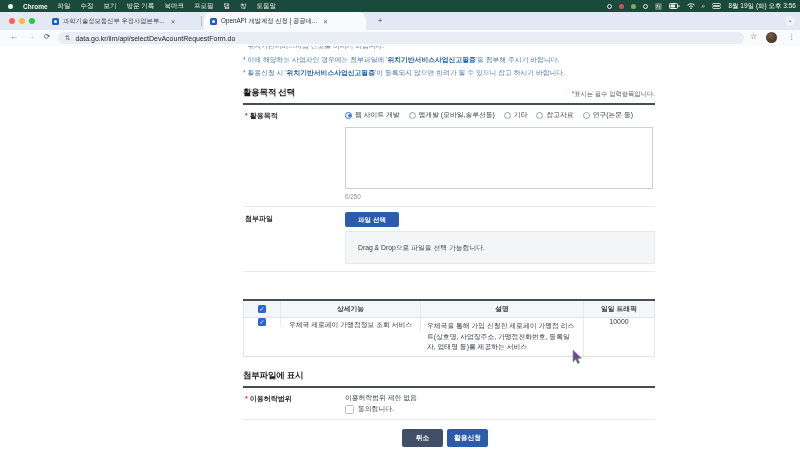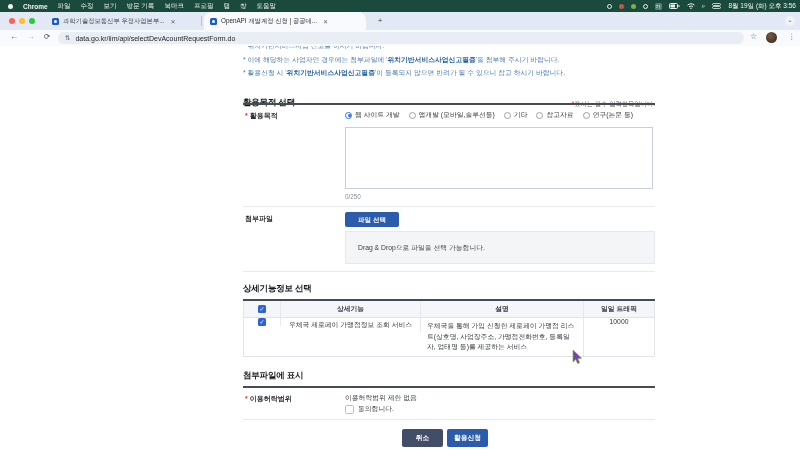--- a/index.html
+++ b/index.html
@@ -191,21 +191,21 @@
       <span class="red">*</span>
       <span>위치기반서비스사업 신고를 하시기 바랍니다.</span>
     </div>
     <div class="notice" style="top:9px;">
       <span>* 이에 해당하는 사업자인 경우에는 첨부파일에 '</span><b>위치기반서비스사업신고필증</b><span>'을 첨부해 주시기 바랍니다.</span>
     </div>
     <div class="notice" style="top:22px;">
       <span>* 활용신청 시 '</span><b>위치기반서비스사업신고필증</b><span>'이 등록되지 않으면 반려가 될 수 있으니 참고 하시기 바랍니다.</span>
     </div>
 
-    <div class="sec-head" style="top:51px;">
+    <div class="sec-head" style="top:41px;">
       <span class="sec-title">활용목적 선택</span>
       <span class="req-note"><span class="red">*</span><span>표시는 필수 입력항목입니다.</span></span>
     </div>
     <div class="rule" style="top:57px;"></div>
 
     <div class="flabel" style="top:65px;">
       <span class="red">*</span> <span>활용목적</span>
     </div>
     <div class="radios" style="top:64px;">
       <span class="radio sel">
@@ -234,23 +234,20 @@
     <div class="counter" style="top:147px;">0/250</div>
 
     <div class="divider" style="top:160px;"></div>
 
     <div class="flabel" style="top:168px;">첨부파일</div>
     <div class="filebtn" style="top:166px;">파일 선택</div>
     <div class="dropzone" style="top:185px;">Drag &amp; Drop으로 파일을 선택 가능합니다.</div>
 
     <div class="divider" style="top:225px;"></div>
 
-    <div class="sec-head" style="top:237px;">
-      <span class="sec-title">상세기능정보 선택</span>
-    </div>
     <div class="rule" style="top:253px;"></div>
 
     <div class="tbl" style="top:255px;">
       <div class="trow thead">
         <div class="tc c1">
             <span class="cbx"></span>
           </div>
         <div class="tc c2 th">상세기능</div>
         <div class="tc c3 th" style="justify-content:center;">설명</div>
         <div class="tc c4 th">일일 트래픽</div>

